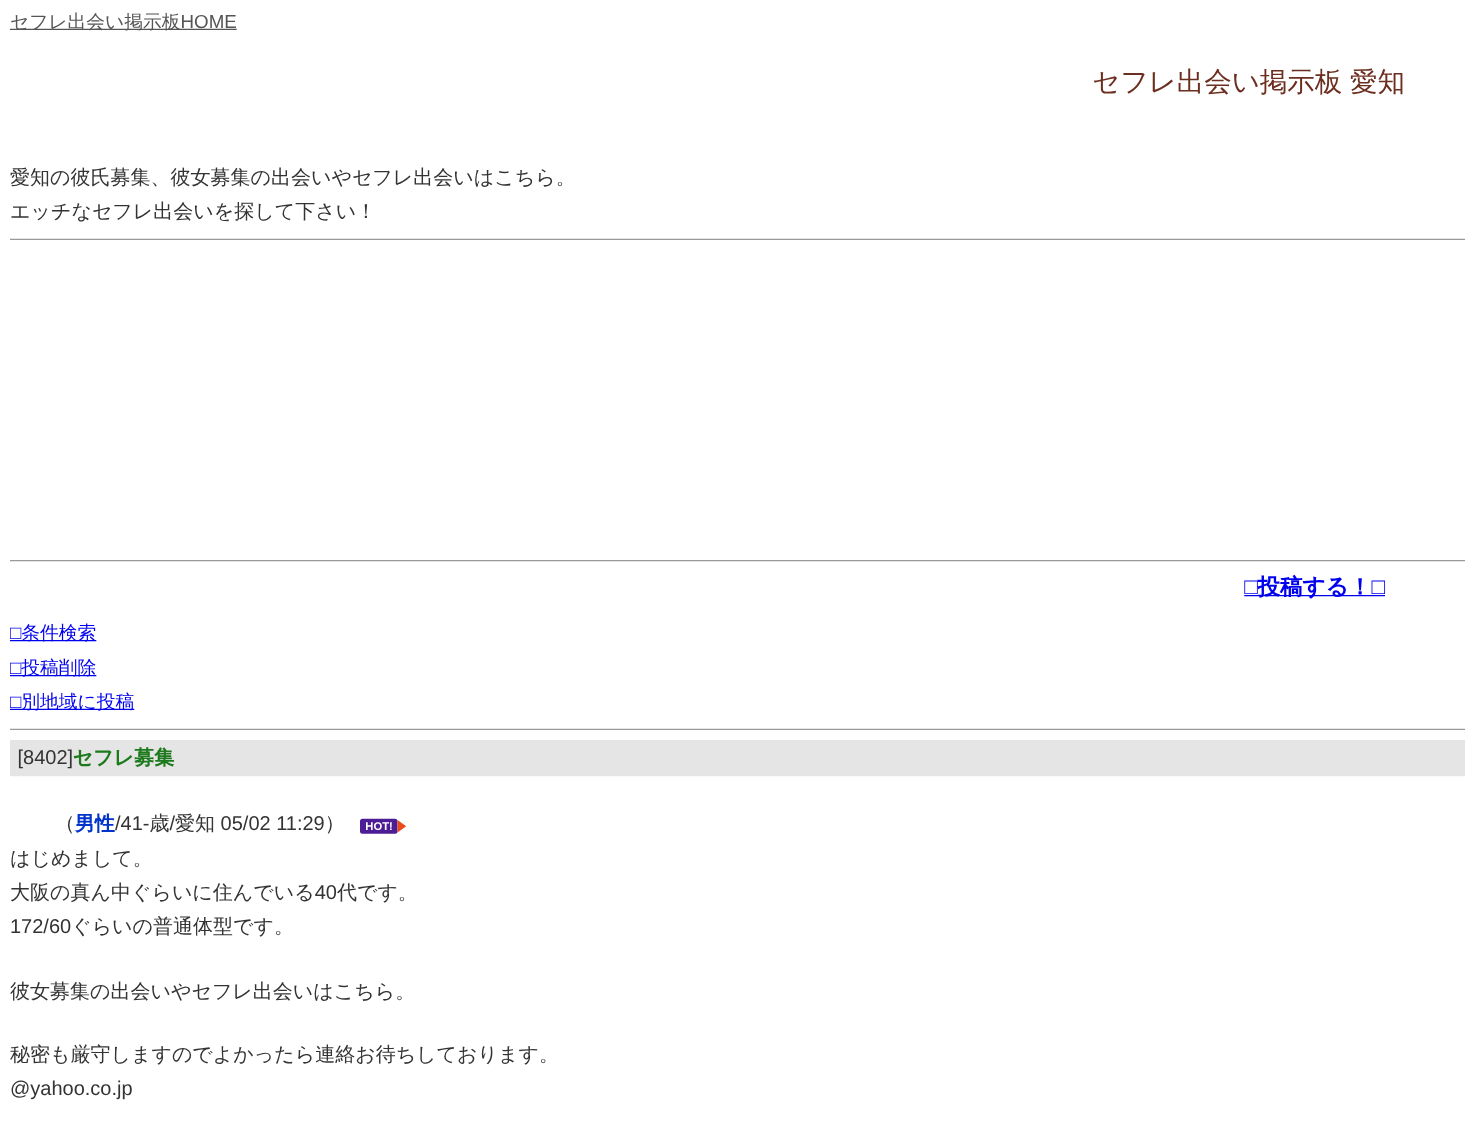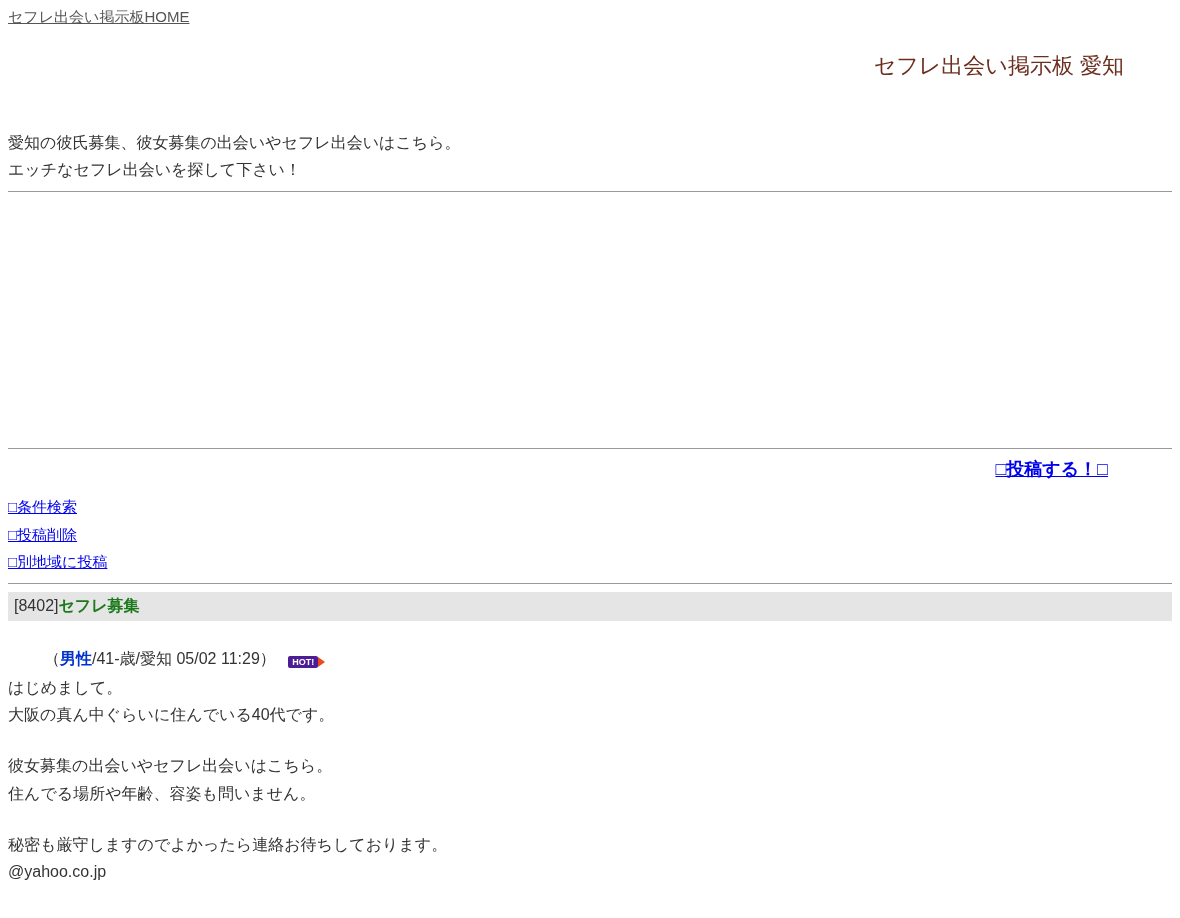--- a/index.html
+++ b/index.html
@@ -164,23 +164,23 @@
   <span>（</span><span class="gender">男性</span><span class="meta-rest">/41-歳/愛知 05/02 11:29）</span>
   <span class="hot-tag">
     <span class="hot-box">HOT!</span>
   </span>
 </div>
 
 <div class="post-body">
   <div class="para">
     <p>はじめまして。</p>
     <p>大阪の真ん中ぐらいに住んでいる40代です。</p>
+    <p>172/60ぐらいの普通体型です。</p>
   </div>
   <div class="para">
     <p>彼女募集の出会いやセフレ出会いはこちら。</p>
-    <p>住んでる場所や年齢、容姿も問いません。</p>
   </div>
   <p>秘密も厳守しますのでよかったら連絡お待ちしております。</p>
   <p class="email">@yahoo.co.jp</p>
 </div>
 
 
 
 
 </body></html>

